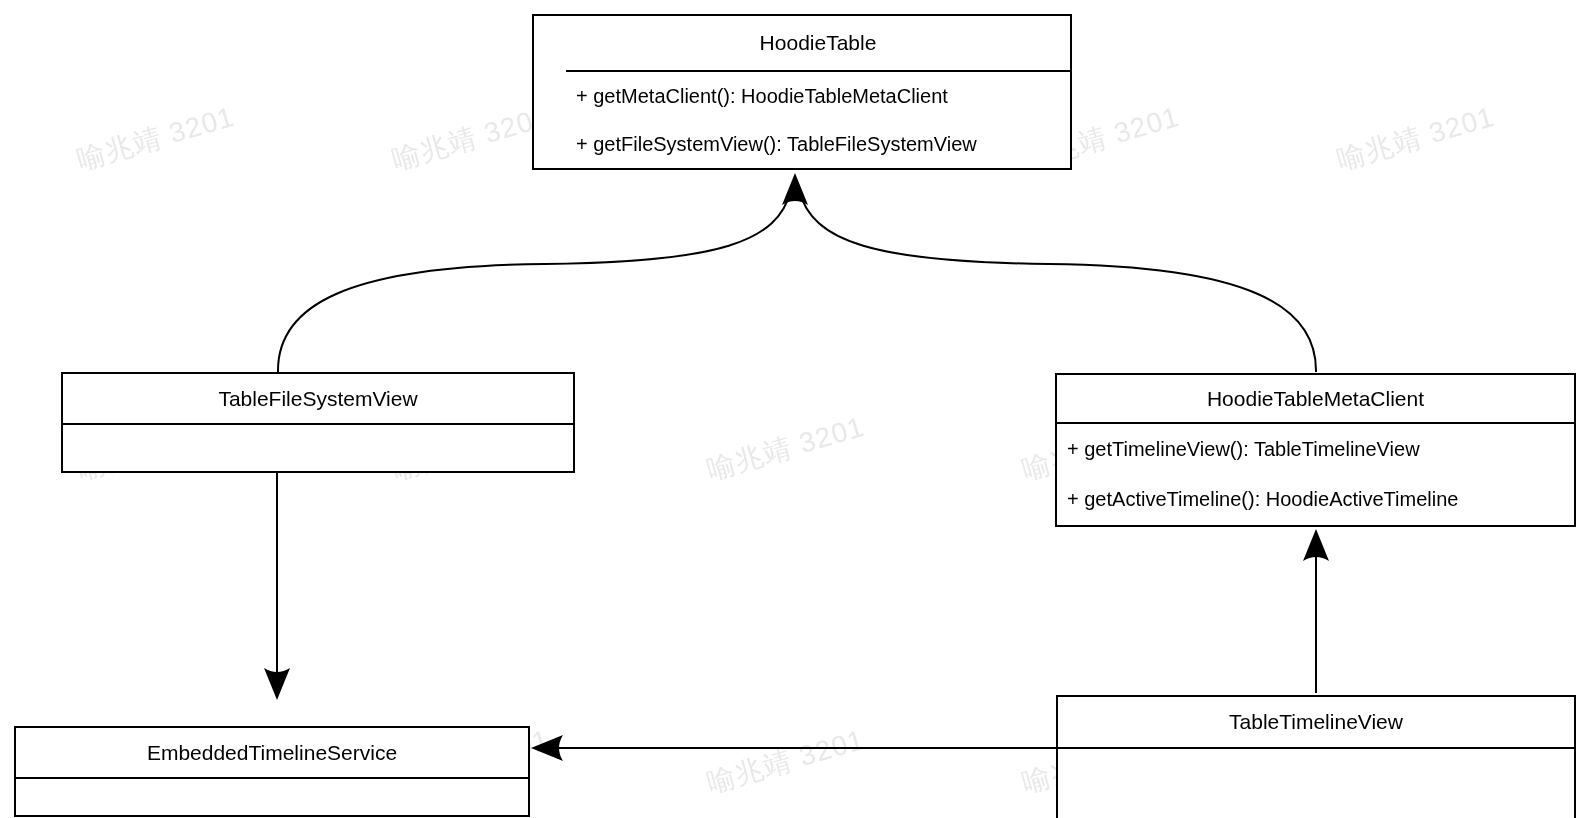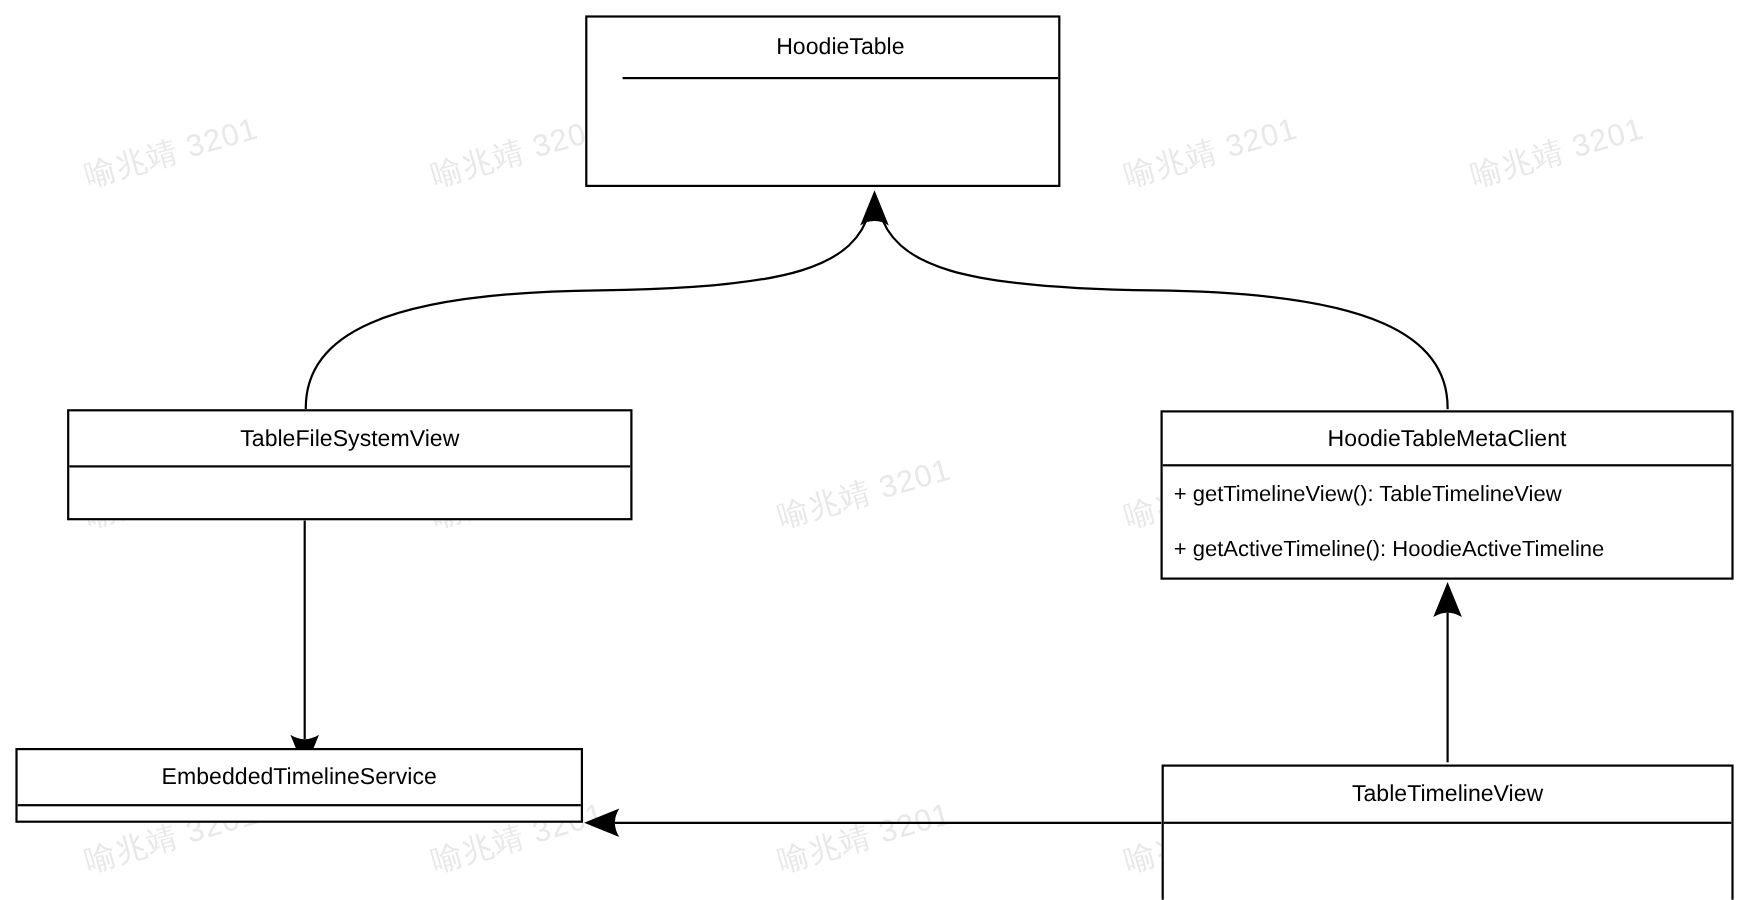--- a/index.html
+++ b/index.html
@@ -29,27 +29,27 @@
     position:absolute;box-sizing:border-box;background:#fff;
     border:2px solid #000;display:flex;flex-direction:column;z-index:2;
   }
   .uml-title{
     display:flex;align-items:center;justify-content:center;
     border-bottom:2px solid #000;font-size:21px;flex:0 0 auto;
   }
   .uml-methods{flex:1 1 auto;display:flex;flex-direction:column;justify-content:space-around;padding-left:10px;}
   .uml-method{display:flex;align-items:center;font-size:20px;white-space:nowrap;}
   .uml-empty{flex:1 1 auto;}
-  #box-hoodie-table{left:532px;top:14px;width:432px;height:156px;padding-left:32px;}
+  #box-hoodie-table{left:532px;top:14px;width:540px;height:156px;padding-left:32px;}
   #box-hoodie-table .uml-title{height:54px;}
   #box-table-file-system-view{left:14px;top:372px;width:514px;height:101px;margin-left:47px;}
   #box-table-file-system-view .uml-title{height:49px;}
   #box-hoodie-table-meta-client{left:1055px;top:373px;width:521px;height:154px;}
   #box-hoodie-table-meta-client .uml-title{height:47px;}
-  #box-embedded-timeline-service{left:14px;top:680px;width:516px;height:68px;gap:16px;}
+  #box-embedded-timeline-service{left:14px;top:726px;width:516px;height:91px;gap:16px;}
   #box-embedded-timeline-service .uml-title{height:49px;}
   #box-table-timeline-view{left:1056px;top:695px;width:520px;height:128px;}
   #box-table-timeline-view .uml-title{height:50px;}
 </style>
 </head>
 <body>
 
 <span class="wm" style="left:78px;top:142px">喻兆靖 3201</span>
 <span class="wm" style="left:393px;top:142px">喻兆靖 3201</span>
 <span class="wm" style="left:708px;top:142px">喻兆靖 3201</span>
@@ -78,20 +78,24 @@
 
   <path class="edge" d="M 1316 693 L 1316 557"></path>
   <path class="head" d="M 1316 529 L 1303 561 Q 1316 553 1329 561 Z"></path>
 
   <path class="edge" d="M 1056 748 L 559 748"></path>
   <path class="head" d="M 531 748 L 563 735 Q 555 748 563 761 Z"></path>
 </svg>
 
 <div class="uml-box" id="box-hoodie-table">
   <div class="uml-title">HoodieTable</div>
+  <div class="uml-methods">
+    <div class="uml-method">+ getMetaClient(): HoodieTableMetaClient</div>
+    <div class="uml-method">+ getFileSystemView(): TableFileSystemView</div>
+  </div>
 </div>
 
 <div class="uml-box" id="box-table-file-system-view">
   <div class="uml-title">TableFileSystemView</div>
   <div class="uml-empty"></div>
 </div>
 
 <div class="uml-box" id="box-hoodie-table-meta-client">
   <div class="uml-title">HoodieTableMetaClient</div>
   <div class="uml-methods">

